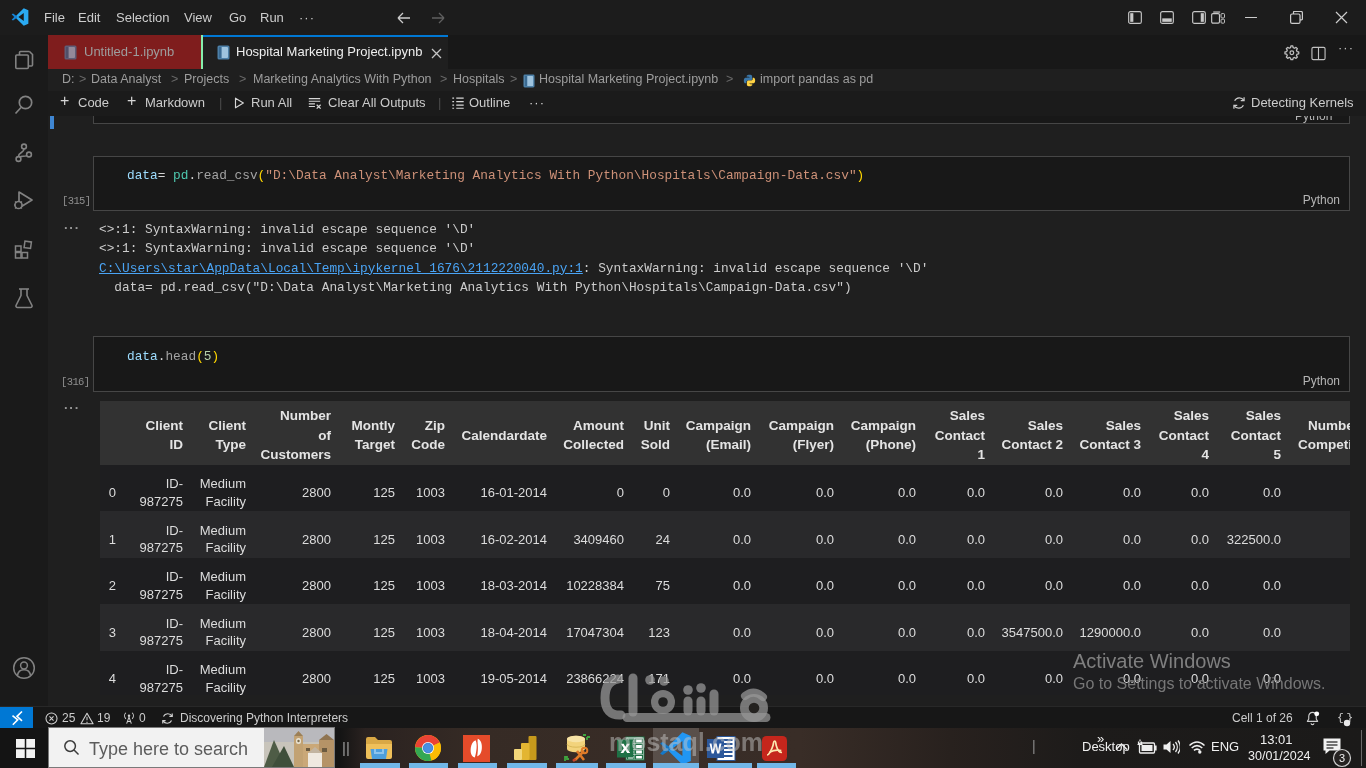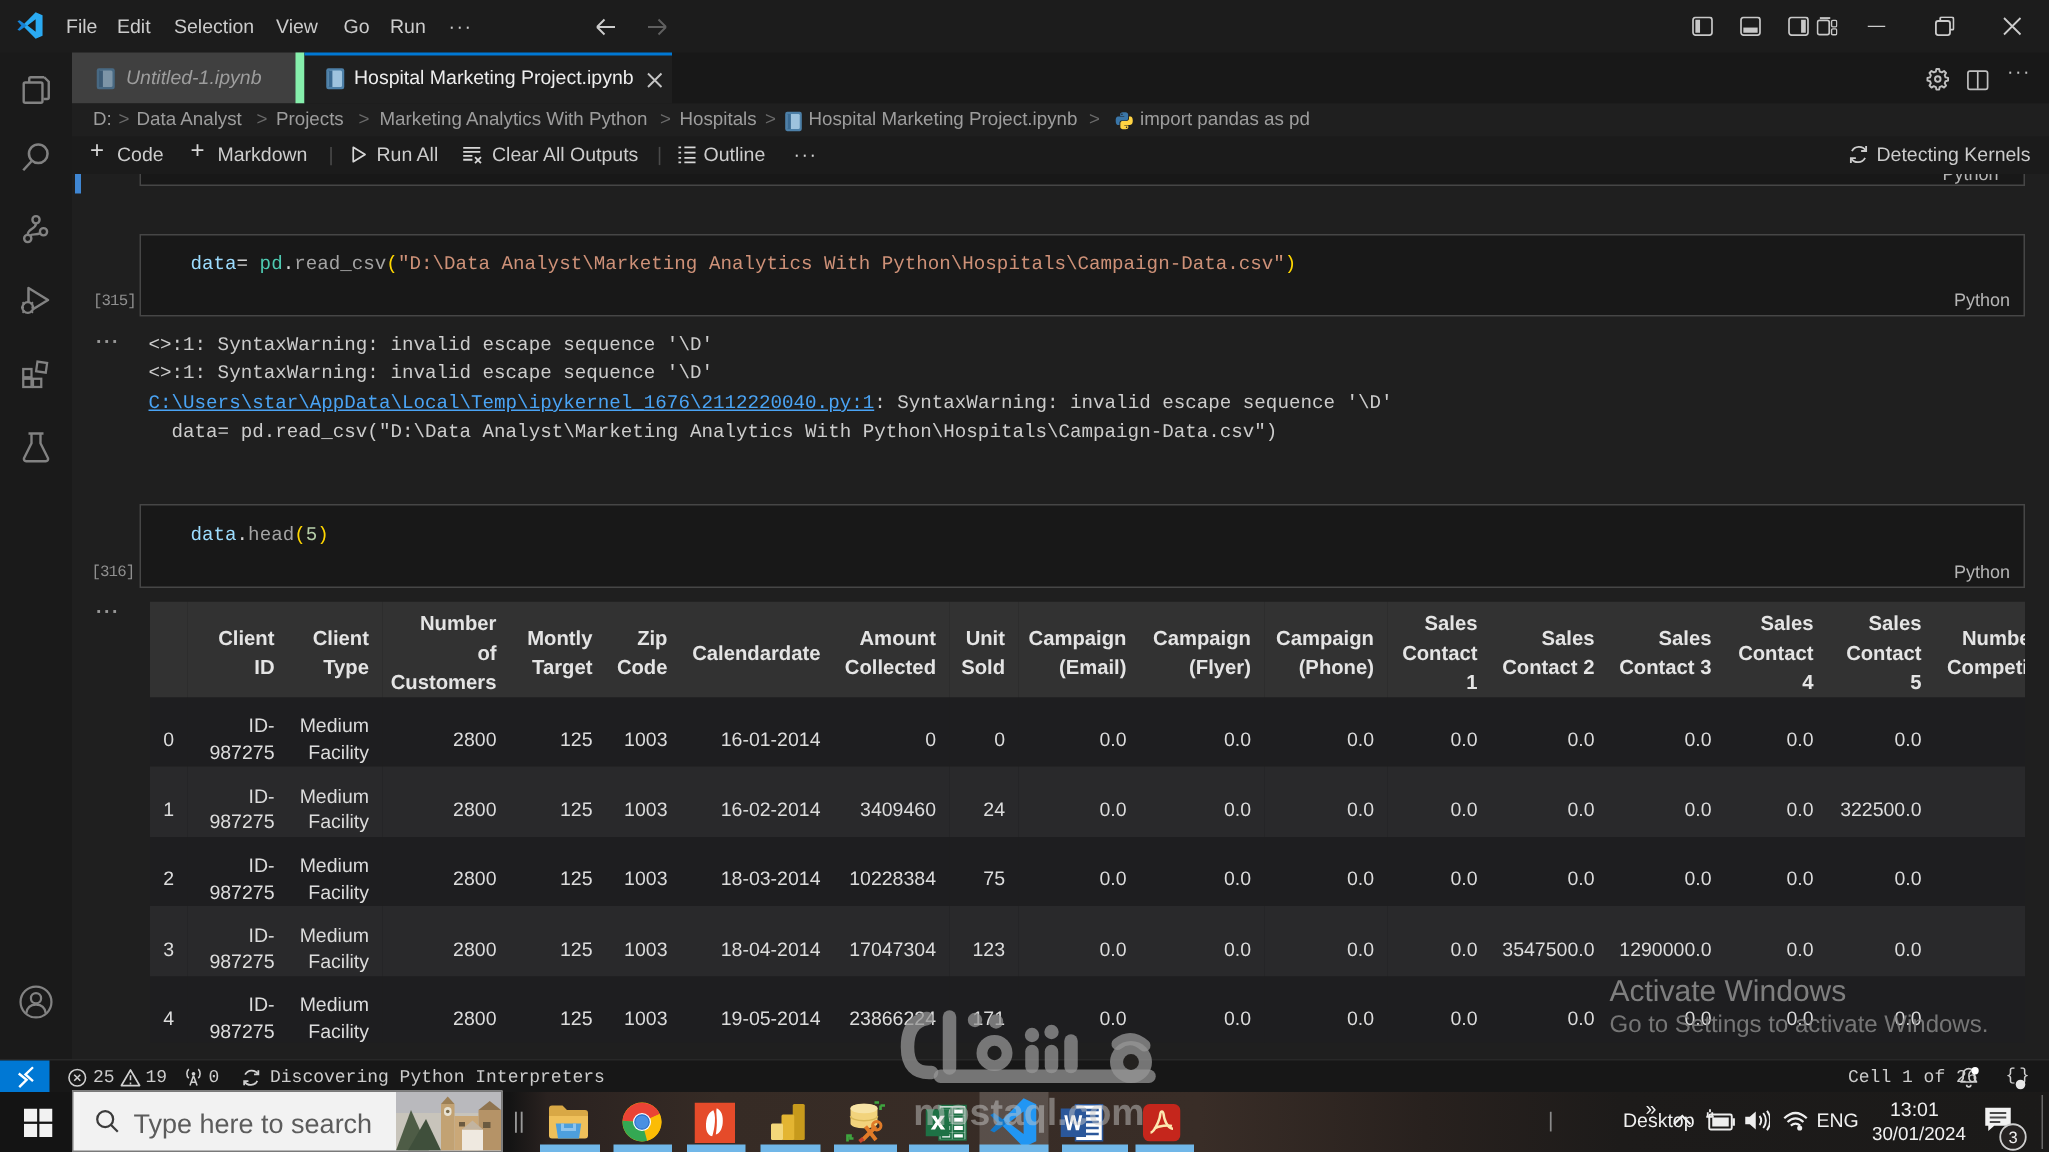--- a/index.html
+++ b/index.html
@@ -13,21 +13,21 @@
   .menu { color:#cccccc; font-size:13px; top:10px; }
   #cmdcenter { left:455px; top:5px; width:516px; height:24px; background:#222222;
     border:1px solid #4e4e4e; border-radius:6px; color:#a9a9a9; font-size:12.5px;
     text-align:center; line-height:22px; }
 
   
   #activitybar { left:0; top:35px; width:48px; height:671px; background:#1a1a1a; }
 
   
   #tabbar { left:48px; top:35px; width:1318px; height:34px; background:#181818; }
-  #tab1 { left:0; top:0; width:155px; height:34px; background:#404040; border-right:6px solid #86efac;font-style:italic; }
+  #tab1 { left:0; top:0; width:155px; height:34px; background:#7f1d1d; border-right:2px solid #86efac; }
   #tab2 { left:155px; top:0; width:245px; height:34px; background:#1f1f1f; border-top:2px solid #0078d4; }
   .tabtxt { font-size:13px; top:9px; }
 
   
   #breadcrumb { left:48px; top:69px; width:1318px; height:22px; background:#1f1f1f;
     color:#9d9d9d; font-size:12.5px; }
   #breadcrumb span { position:absolute; top:3px; white-space:pre; }
   .bsep { color:#6a6a6a; }
 
   
@@ -55,21 +55,21 @@
   #df thead th { font-weight:bold; color:#e4e4e4; font-size:13.5px; vertical-align:middle; line-height:19.5px; padding-top:5px; }
   #df tbody tr { height:46.5px; }
   #df tbody tr.dark { background:#1e1e20; }
   #df tbody tr.lite { background:#29292b; }
   #df tbody td, #df tbody th { vertical-align:middle; font-weight:normal; line-height:17.5px; padding-top:10px; }
 
   
   #statusbar { left:0; top:706px; width:1366px; height:22px; background:#171717; border-top:1px solid #282828;
     color:#cccccc; font-size:12px; }
   #remote { left:0; top:0; width:33px; height:22px; background:#0078d4; }
-  #statusbar .sitem { position:absolute; top:3.5px; white-space:pre;font-family:Liberation Mono, monospace; }
+  #statusbar .sitem { position:absolute; top:3.5px; white-space:pre; }
 
   
   #taskbar { left:0; top:728px; width:1366px; height:40px;
     background:linear-gradient(90deg,#141414 0px,#141414 340px,#2a2220 365px,#362b25 480px,#392d27 800px,#28211e 950px,#1d1b1a 1080px,#1b1a19 1366px); }
   #searchbox { position:absolute; left:48px; top:-1px; width:287px; height:41px; background:#f2f2f2;
     border:1px solid #7a7a7a; }
   .traytxt { position:absolute; color:#f0f0f0; font-size:13px; }
   .underline-run { position:absolute; top:35px; height:5px; background:#71b7e8; }
 
   

